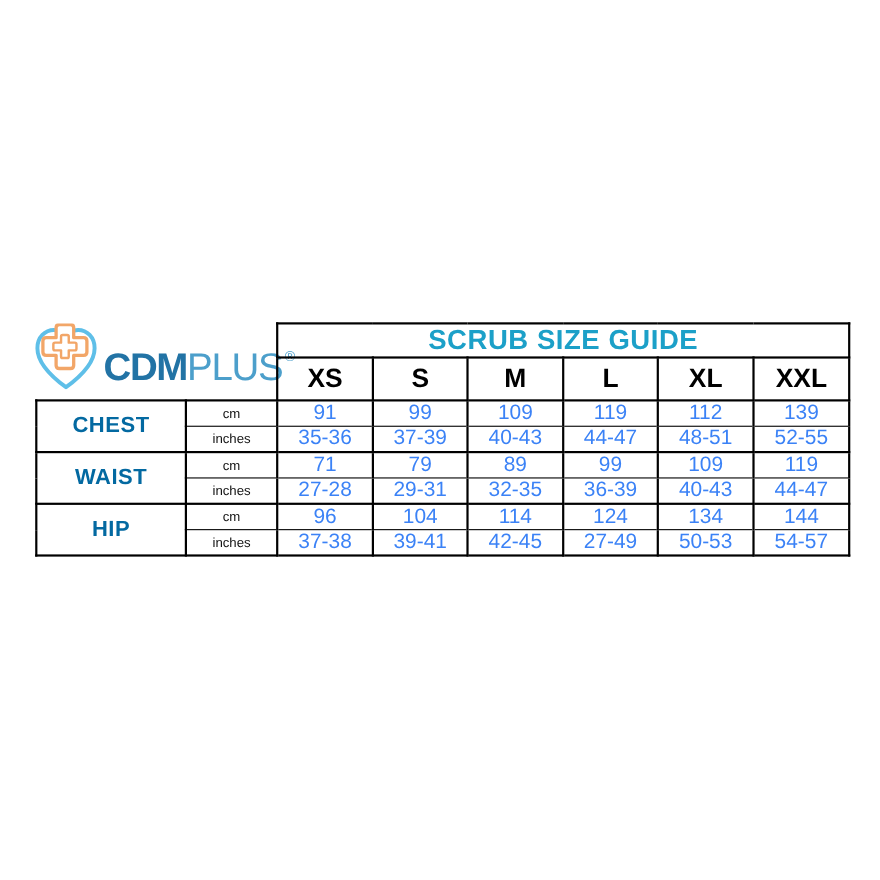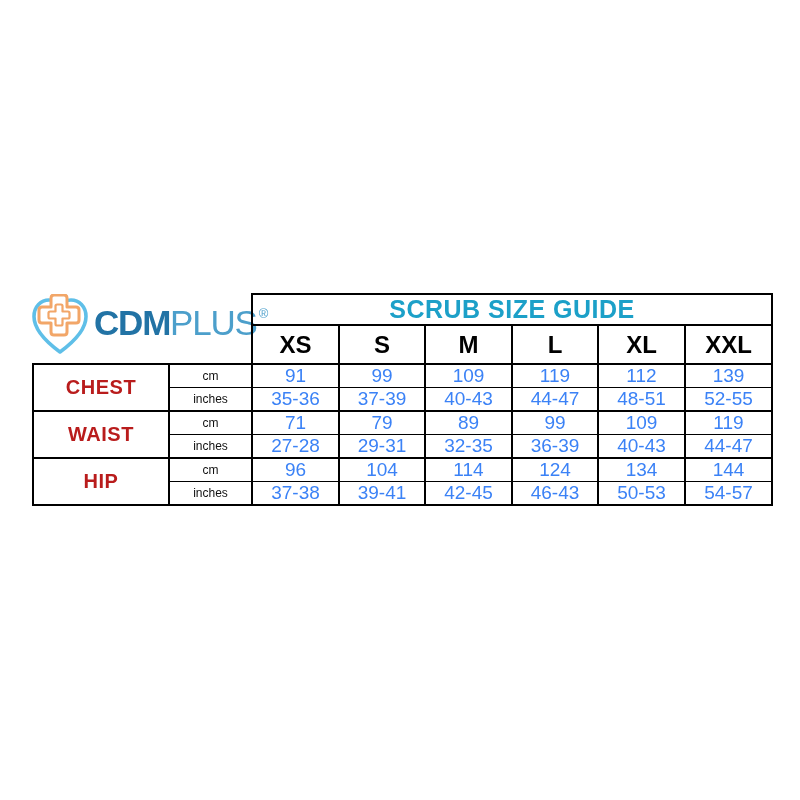--- a/index.html
+++ b/index.html
@@ -15,21 +15,21 @@
     font-family: "Liberation Sans", sans-serif;
     overflow: hidden;
   }
 
   
   .logo {
     position: absolute;
     left: 29px;
     top: 294px;
     display: flex;
-    align-items: flex-start;
+    align-items: flex-end;
   }
   .brand {
     margin-left: 3px;
     padding-top: 11px;
     font-size: 35px;
     line-height: 35px;
     font-weight: 700;
     letter-spacing: -1.2px;
     white-space: nowrap;
   }
@@ -77,21 +77,21 @@
     letter-spacing: 0.5px;
   }
   td.size {
     font-size: 24px;
     font-weight: 700;
     color: #000000;
   }
   td.name {
     font-size: 20px;
     font-weight: 700;
-    color: #b91c1c;
+    color: #0369a1;
     letter-spacing: 0.5px;
   }
   td.unit {
     font-size: 12px;
     font-weight: 400;
     color: #111111;
   }
   td.val {
     font-size: 19px;
     font-weight: 400;
@@ -191,19 +191,19 @@
         <td class="val v-cm">114</td>
         <td class="val v-cm">124</td>
         <td class="val v-cm">134</td>
         <td class="val v-cm">144</td>
       </tr>
       <tr class="r-body">
         <td class="unit u-in">inches</td>
         <td class="val v-in">37-38</td>
         <td class="val v-in">39-41</td>
         <td class="val v-in">42-45</td>
-        <td class="val v-in">46-43</td>
+        <td class="val v-in">27-49</td>
         <td class="val v-in">50-53</td>
         <td class="val v-in">54-57</td>
       </tr>
     </tbody>
   </table>
 </div>
 
 </body></html>

